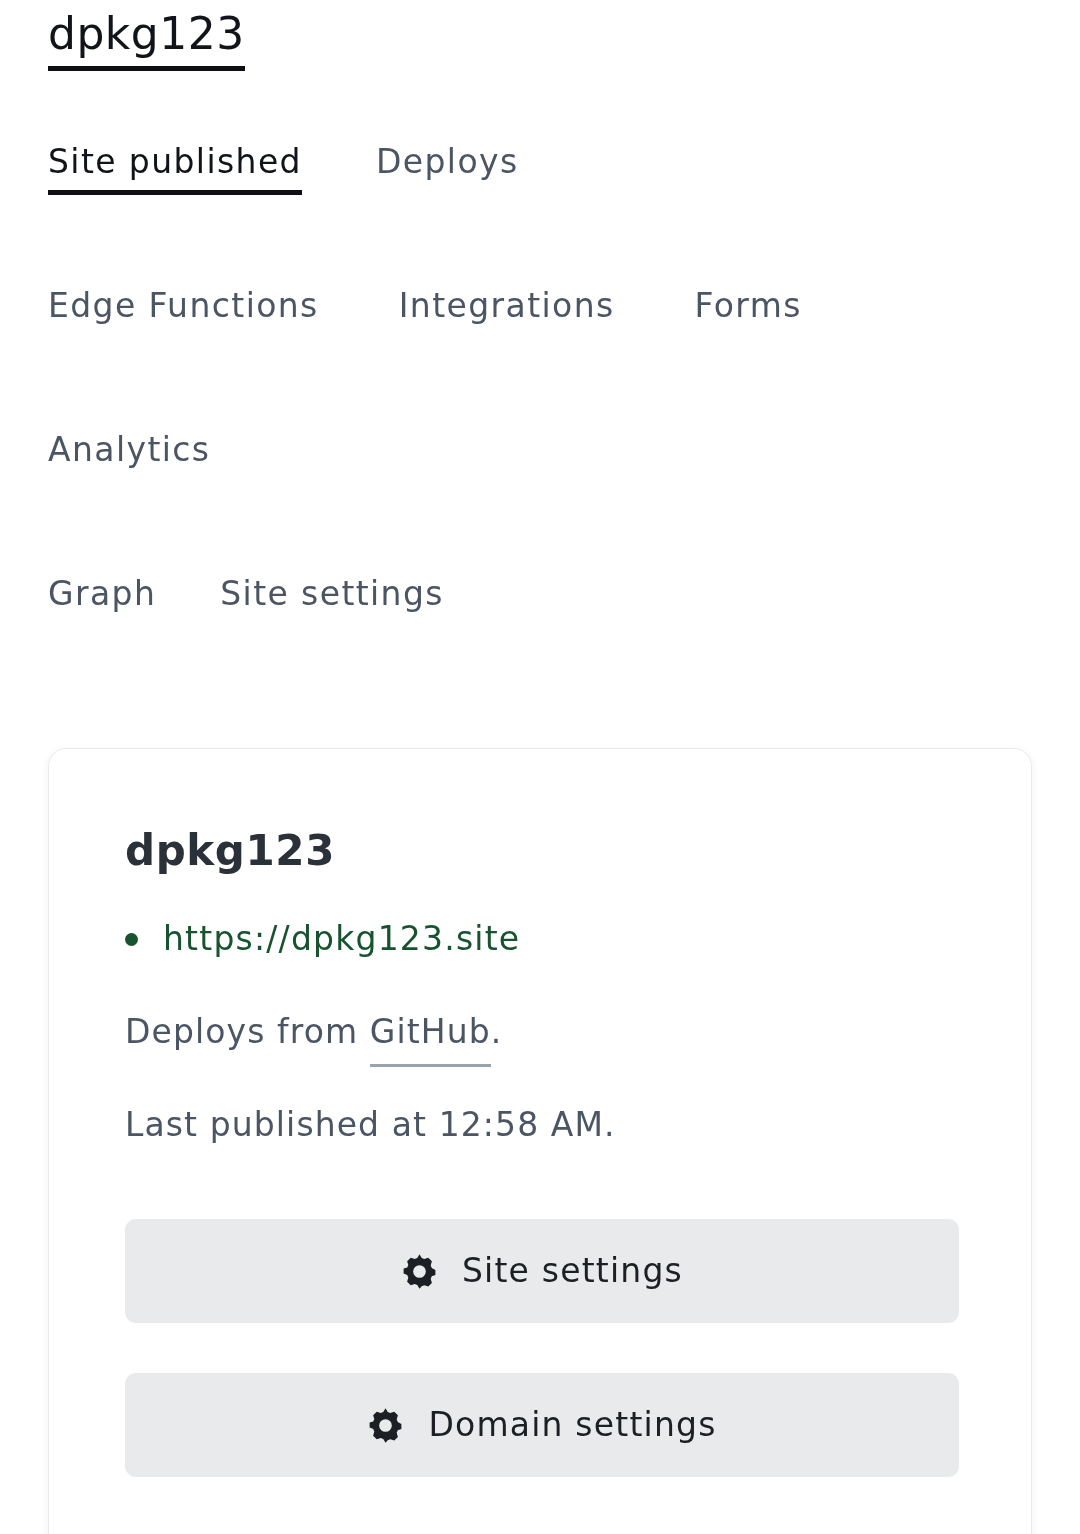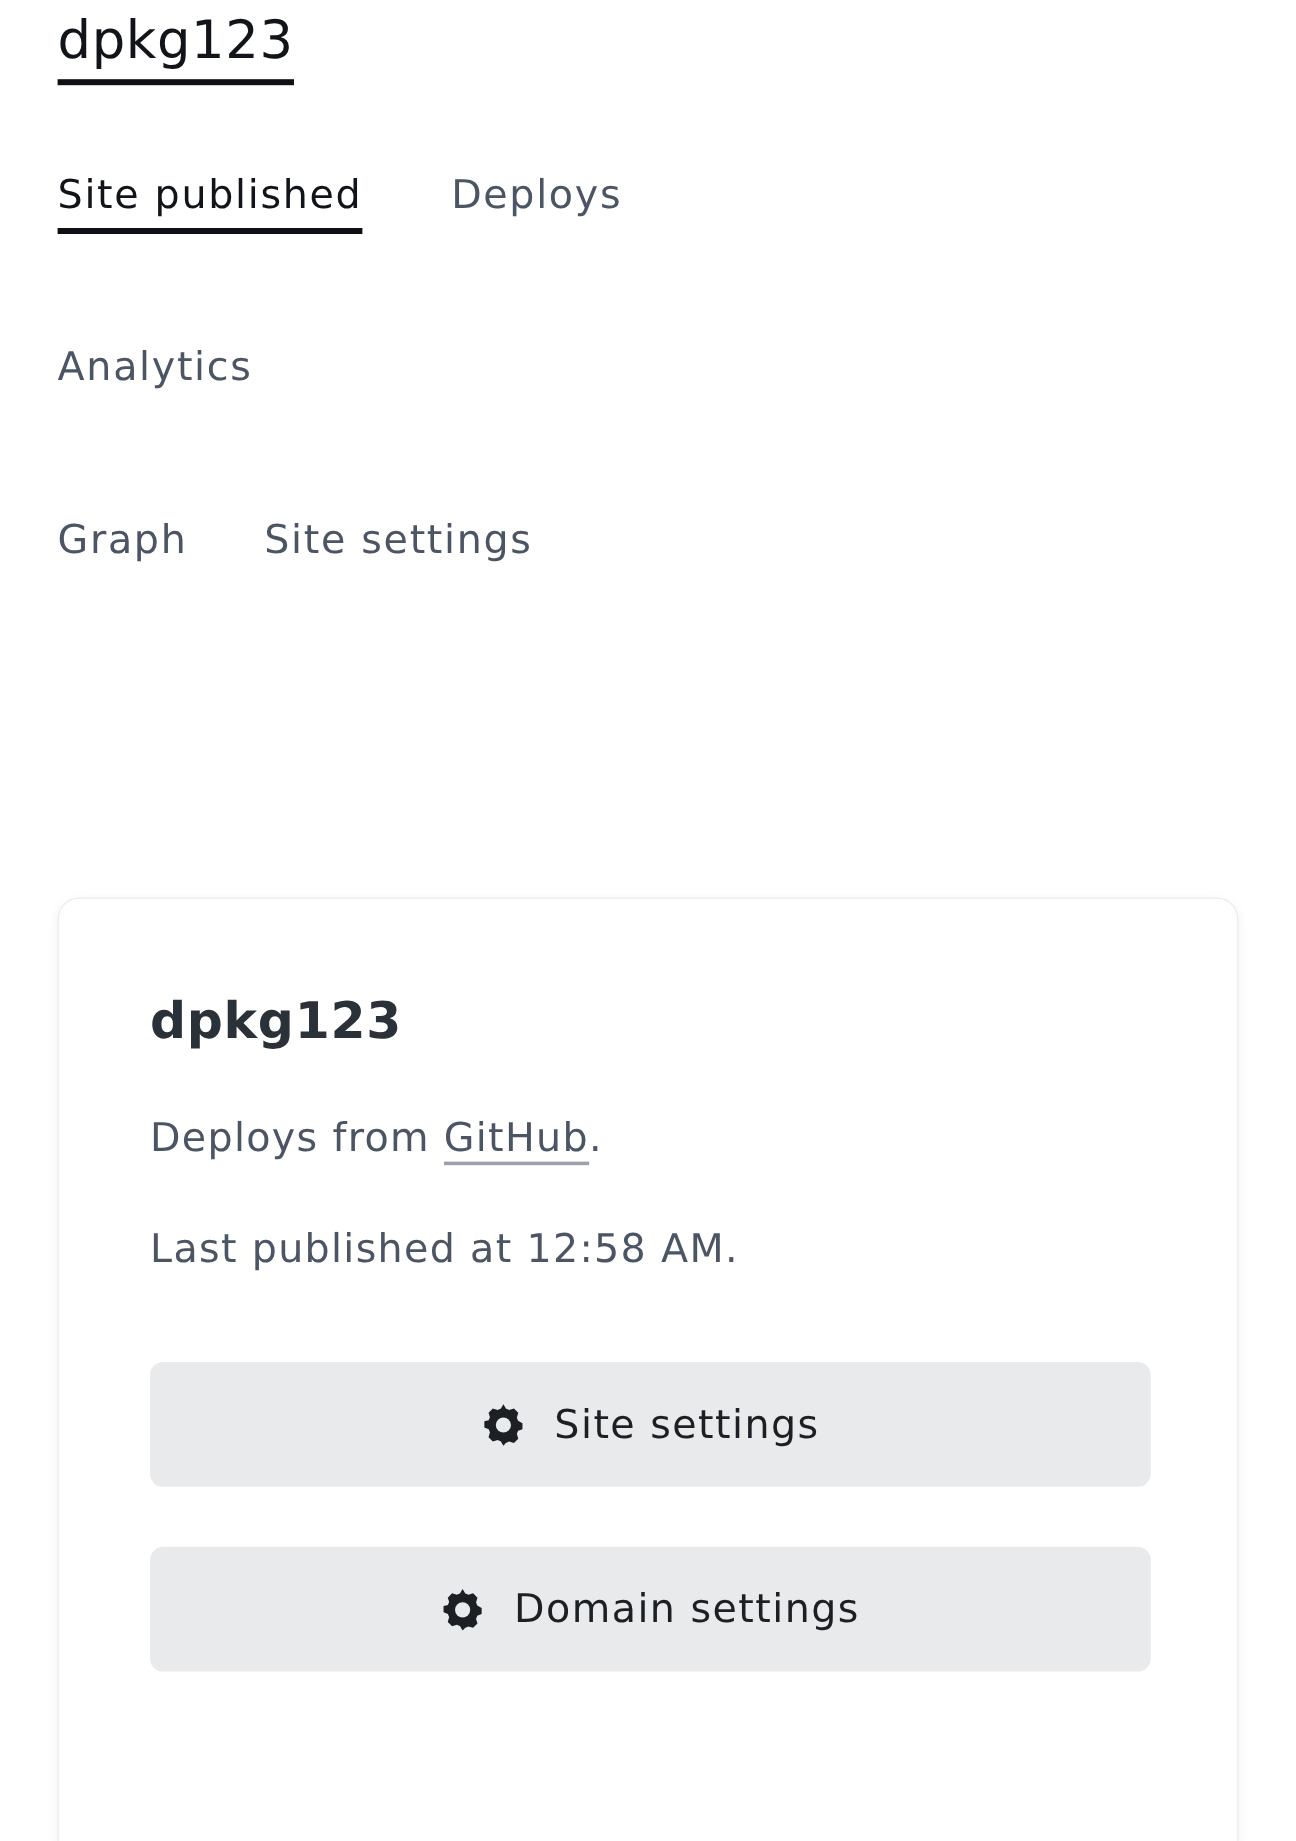--- a/index.html
+++ b/index.html
@@ -118,21 +118,21 @@
   .meta-line {
     margin-top: 49px;
     font-size: 33px;
     line-height: 44px;
     color: #4b5563;
     letter-spacing: 1.1px;
   }
   .meta-link {
     color: #4b5563;
     border-bottom: 3px solid #9aa3ad;
-    padding-bottom: 1px;
+    padding-bottom: 13px;
     cursor: pointer;
     text-decoration: none;
   }
 
   .btn-stack {
     margin-top: 72px;
     width: 834px;
   }
   .btn {
     display: flex;
@@ -170,37 +170,48 @@
     <span class="tt-underline">dpkg123</span>
   </div>
 
   <nav class="nav">
 
     <div class="nav-row r1">
       <div class="nav-item active">Site published</div>
       <div class="nav-item">Deploys</div>
     </div>
 
+    <div class="nav-row r2">
+      <div class="nav-item">Edge Functions</div>
+      <div class="nav-item">Integrations</div>
+      <div class="nav-item">Forms</div>
+    </div>
 
     <div class="nav-row r3">
       <div class="nav-item">Analytics</div>
     </div>
 
     <div class="nav-row r4">
       <div class="nav-item">Graph</div>
       <div class="nav-item">Site settings</div>
     </div>
 
   </nav>
 
   <section class="card">
     <div class="card-inner">
 
       <h2 class="card-title">dpkg123</h2>
 
+      <ul class="url-list">
+        <li class="url-item">
+          <span class="url-bullet"></span>
+          <a class="url-link" href="#">https://dpkg123.site</a>
+        </li>
+      </ul>
 
       <p class="meta-line">
         <span>Deploys from </span><a class="meta-link" href="#">GitHub</a><span>.</span>
       </p>
 
       <p class="meta-line">Last published at 12:58 AM.</p>
 
       <div class="btn-stack">
 
         <button class="btn">

